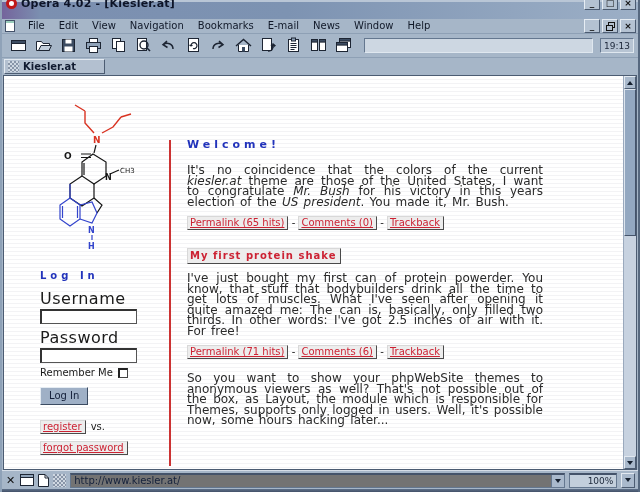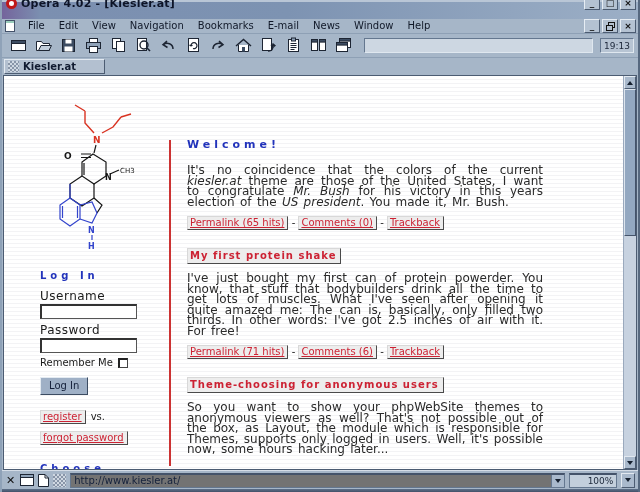--- a/index.html
+++ b/index.html
@@ -54,21 +54,21 @@
   .sb-up { top:0; } .sb-down { bottom:0; }
   .arrow-up { width:0; height:0; border-left:3px solid transparent; border-right:3px solid transparent; border-bottom:4px solid #15202f; }
   .arrow-down { width:0; height:0; border-left:3px solid transparent; border-right:3px solid transparent; border-top:4px solid #15202f; }
   .sb-thumb { position:absolute; left:0; top:13px; width:12px; height:147px; background:#93a8c1;
               border:1px solid; border-color:#dde5ee #44536a #44536a #dde5ee; }
 
   
   .sidebar { position:absolute; left:36px; top:16px; width:132px; }
   .molecule { display:block; margin-left:12px; }
   .side-heading { font-size:10px; font-weight:bold; color:#2233bb; letter-spacing:4px; margin:10px 0 8px; }
-  .field-label { font-size:12px; color:#1a1a1a; letter-spacing:0.5px; margin-bottom:1px; }
+  .field-label { font-size:16px; color:#1a1a1a; letter-spacing:0.5px; margin-bottom:1px; }
   .text-input { width:97px; height:15px; background:#fff; border:1px solid #555;
                 border-top:2px solid #333; border-left:2px solid #333; font-size:10px; margin-bottom:4px; display:block; }
   .remember-row { display:flex; align-items:center; gap:5px; font-size:10px; color:#1a1a1a; margin:2px 0 6px; }
   .checkbox { width:10px; height:10px; background:#fff; border:1px solid #444; border-top:2px solid #222; border-left:2px solid #222; }
   .login-btn { font-family:inherit; font-size:10px; color:#14203a; background:#9fb0c6;
                border:1px solid; border-color:#e4ebf2 #3c4c62 #3c4c62 #e4ebf2; padding:2px 8px 3px; margin:2px 0 10px; }
   .boxlink { display:inline-block; background:#ededed; color:#cc2233; text-decoration:underline;
              font-size:10px; padding:0 3px 1px 2px; border:1px solid #d8d8d8; border-right-color:#4a4a4a; border-bottom-color:#4a4a4a; }
   .vs { font-size:10px; color:#1a1a1a; }
   .register-row { margin-bottom:2px; }
@@ -320,21 +320,20 @@
     <div class="post-links">
       <span class="boxlink">Permalink (71 hits)</span>
       <span class="sep1"> - </span>
       <span class="boxlink">Comments (6)</span>
       <span class="sep2"> - </span>
       <span class="boxlink">Trackback</span>
     </div>
   </div>
 
   <div class="post">
-    <div><span class="post-title">Theme-choosing for anonymous users</span></div>
     <div class="post-body"><span>So you want to show your phpWebSite themes to anonymous viewers as well? That's not possible out of the box, as Layout, the module which is responsible for Themes, supports only logged in users. Well, it's possible now, some hours hacking later...</span></div>
 
   </div>
 
 </div>
       </div>
 
     </div>
 
     <div class="scrollbar">

